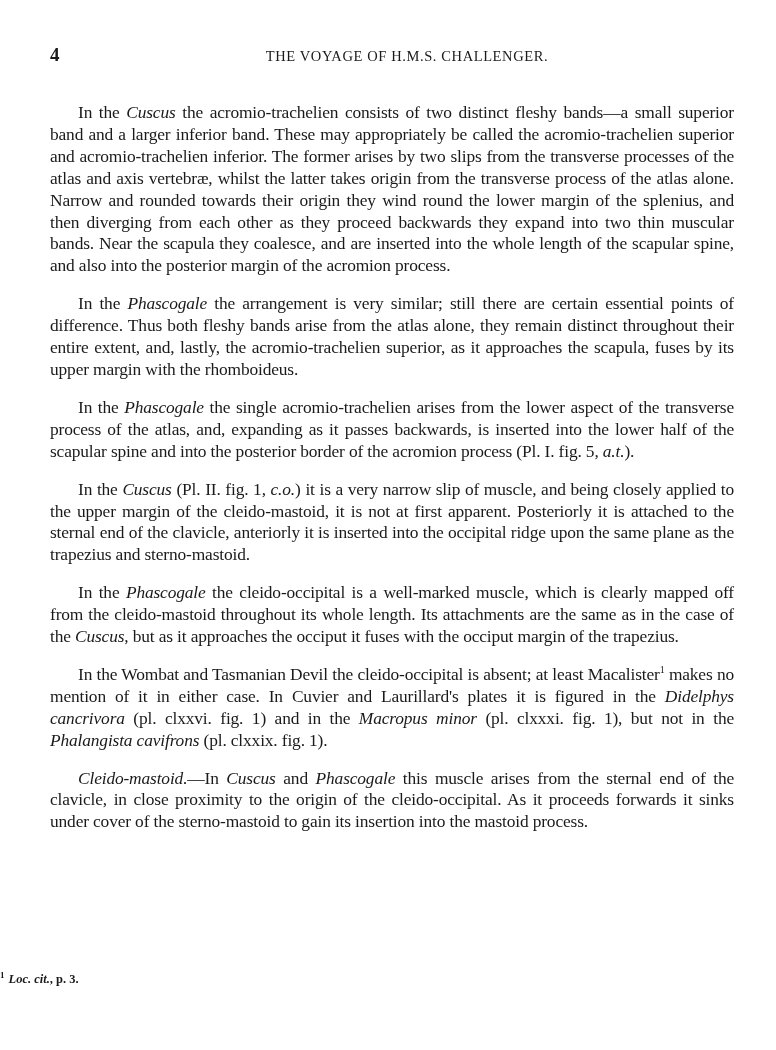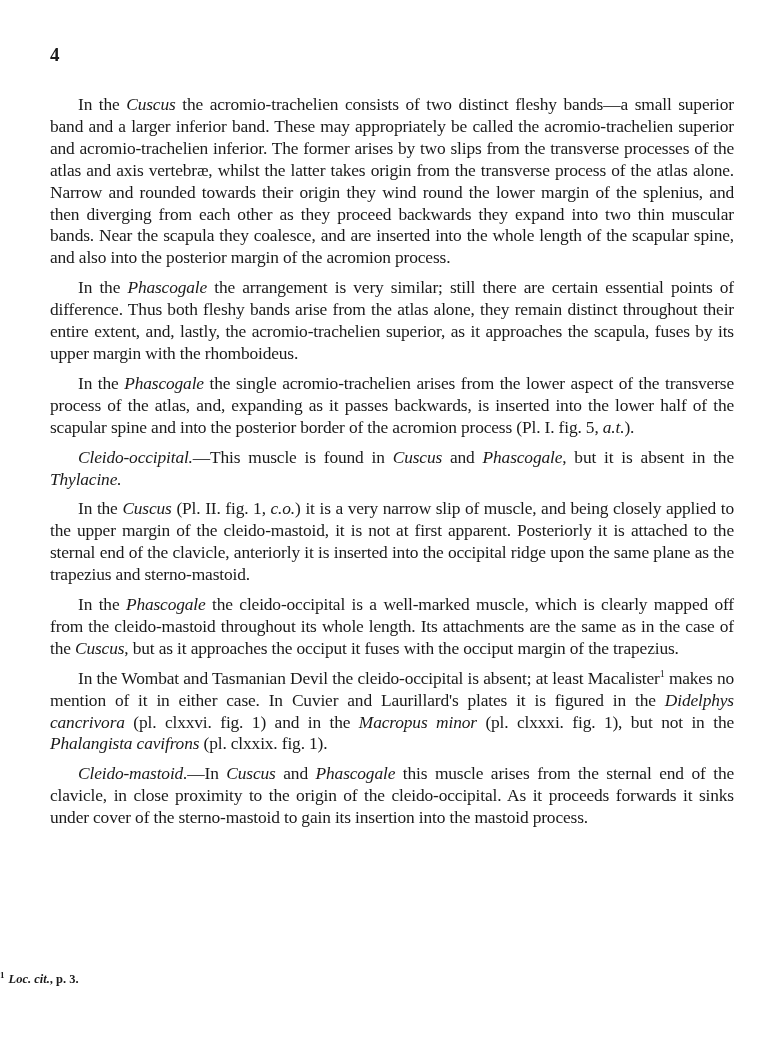--- a/index.html
+++ b/index.html
@@ -46,21 +46,21 @@
       letter-spacing: 0.6px;
       padding-left: 30px;
     }
     .body-text {
       position: absolute;
       top: 86px;
       left: 50px;
       width: 684px;
     }
     .para {
-      margin: 8px 0 3px 0;
+      margin: 16px 0 3px 0;
       text-indent: 28px;
       text-align: justify;
       font-size: 17.4px;
       line-height: 21.9px;
       letter-spacing: -0.15px;
     }
     .para em {
       font-style: italic;
     }
     .para sup {
@@ -87,27 +87,27 @@
       margin-right: 4px;
     }
   </style>
 </head>
 <body>
 
 <div class="page">
 
   <div class="running-head">
     <span class="page-number">4</span>
+    <span class="running-title">THE VOYAGE OF H.M.S. CHALLENGER.</span>
   </div>
 
   <div class="body-text">
     <p class="para"><span>In the </span><em>Cuscus</em><span> the acromio-trachelien consists of two distinct fleshy bands—a small superior band and a larger inferior band.  These may appropriately be called the acromio-trachelien superior and acromio-trachelien inferior.  The former arises by two slips from the transverse processes of the atlas and axis vertebræ, whilst the latter takes origin from the transverse process of the atlas alone.  Narrow and rounded towards their origin they wind round the lower margin of the splenius, and then diverging from each other as they proceed backwards they expand into two thin muscular bands.  Near the scapula they coalesce, and are inserted into the whole length of the scapular spine, and also into the posterior margin of the acromion process.</span></p>
     <p class="para"><span>In the </span><em>Phascogale</em><span> the arrangement is very similar; still there are certain essential points of difference.  Thus both fleshy bands arise from the atlas alone, they remain distinct throughout their entire extent, and, lastly, the acromio-trachelien superior, as it approaches the scapula, fuses by its upper margin with the rhomboideus.</span></p>
     <p class="para"><span>In the </span><em>Phascogale</em><span> the single acromio-trachelien arises from the lower aspect of the transverse process of the atlas, and, expanding as it passes backwards, is inserted into the lower half of the scapular spine and into the posterior border of the acromion process (Pl. I. fig. 5, </span><em>a.t.</em><span>).</span></p>
-    <p class="para"><em>Cleido-occipital.</em><span>—This muscle is found in </span><em>Cuscus</em><span> and </span><em>Phascogale</em><span>, but it is absent in the </span><em>Thylacine.</em></p>
     <p class="para"><span>In the </span><em>Cuscus</em><span> (Pl. II. fig. 1, </span><em>c.o.</em><span>) it is a very narrow slip of muscle, and being closely applied to the upper margin of the cleido-mastoid, it is not at first apparent.  Posteriorly it is attached to the sternal end of the clavicle, anteriorly it is inserted into the occipital ridge upon the same plane as the trapezius and sterno-mastoid.</span></p>
     <p class="para"><span>In the </span><em>Phascogale</em><span> the cleido-occipital is a well-marked muscle, which is clearly mapped off from the cleido-mastoid throughout its whole length.  Its attachments are the same as in the case of the </span><em>Cuscus</em><span>, but as it approaches the occiput it fuses with the occiput margin of the trapezius.</span></p>
     <p class="para"><span>In the Wombat and Tasmanian Devil the cleido-occipital is absent; at least Macalister</span><sup>1</sup><span> makes no mention of it in either case.  In Cuvier and Laurillard's plates it is figured in the </span><em>Didelphys cancrivora</em><span> (pl. clxxvi. fig. 1) and in the </span><em>Macropus minor</em><span> (pl. clxxxi. fig. 1), but not in the </span><em>Phalangista cavifrons</em><span> (pl. clxxix. fig. 1).</span></p>
     <p class="para"><em>Cleido-mastoid.</em><span>—In </span><em>Cuscus</em><span> and </span><em>Phascogale</em><span> this muscle arises from the sternal end of the clavicle, in close proximity to the origin of the cleido-occipital.  As it proceeds forwards it sinks under cover of the sterno-mastoid to gain its insertion into the mastoid process.</span></p>
   </div>
 
   <div class="footnote">
     <span class="fn-marker">1</span><em>Loc. cit.</em><span>, p. 3.</span>
   </div>
 

